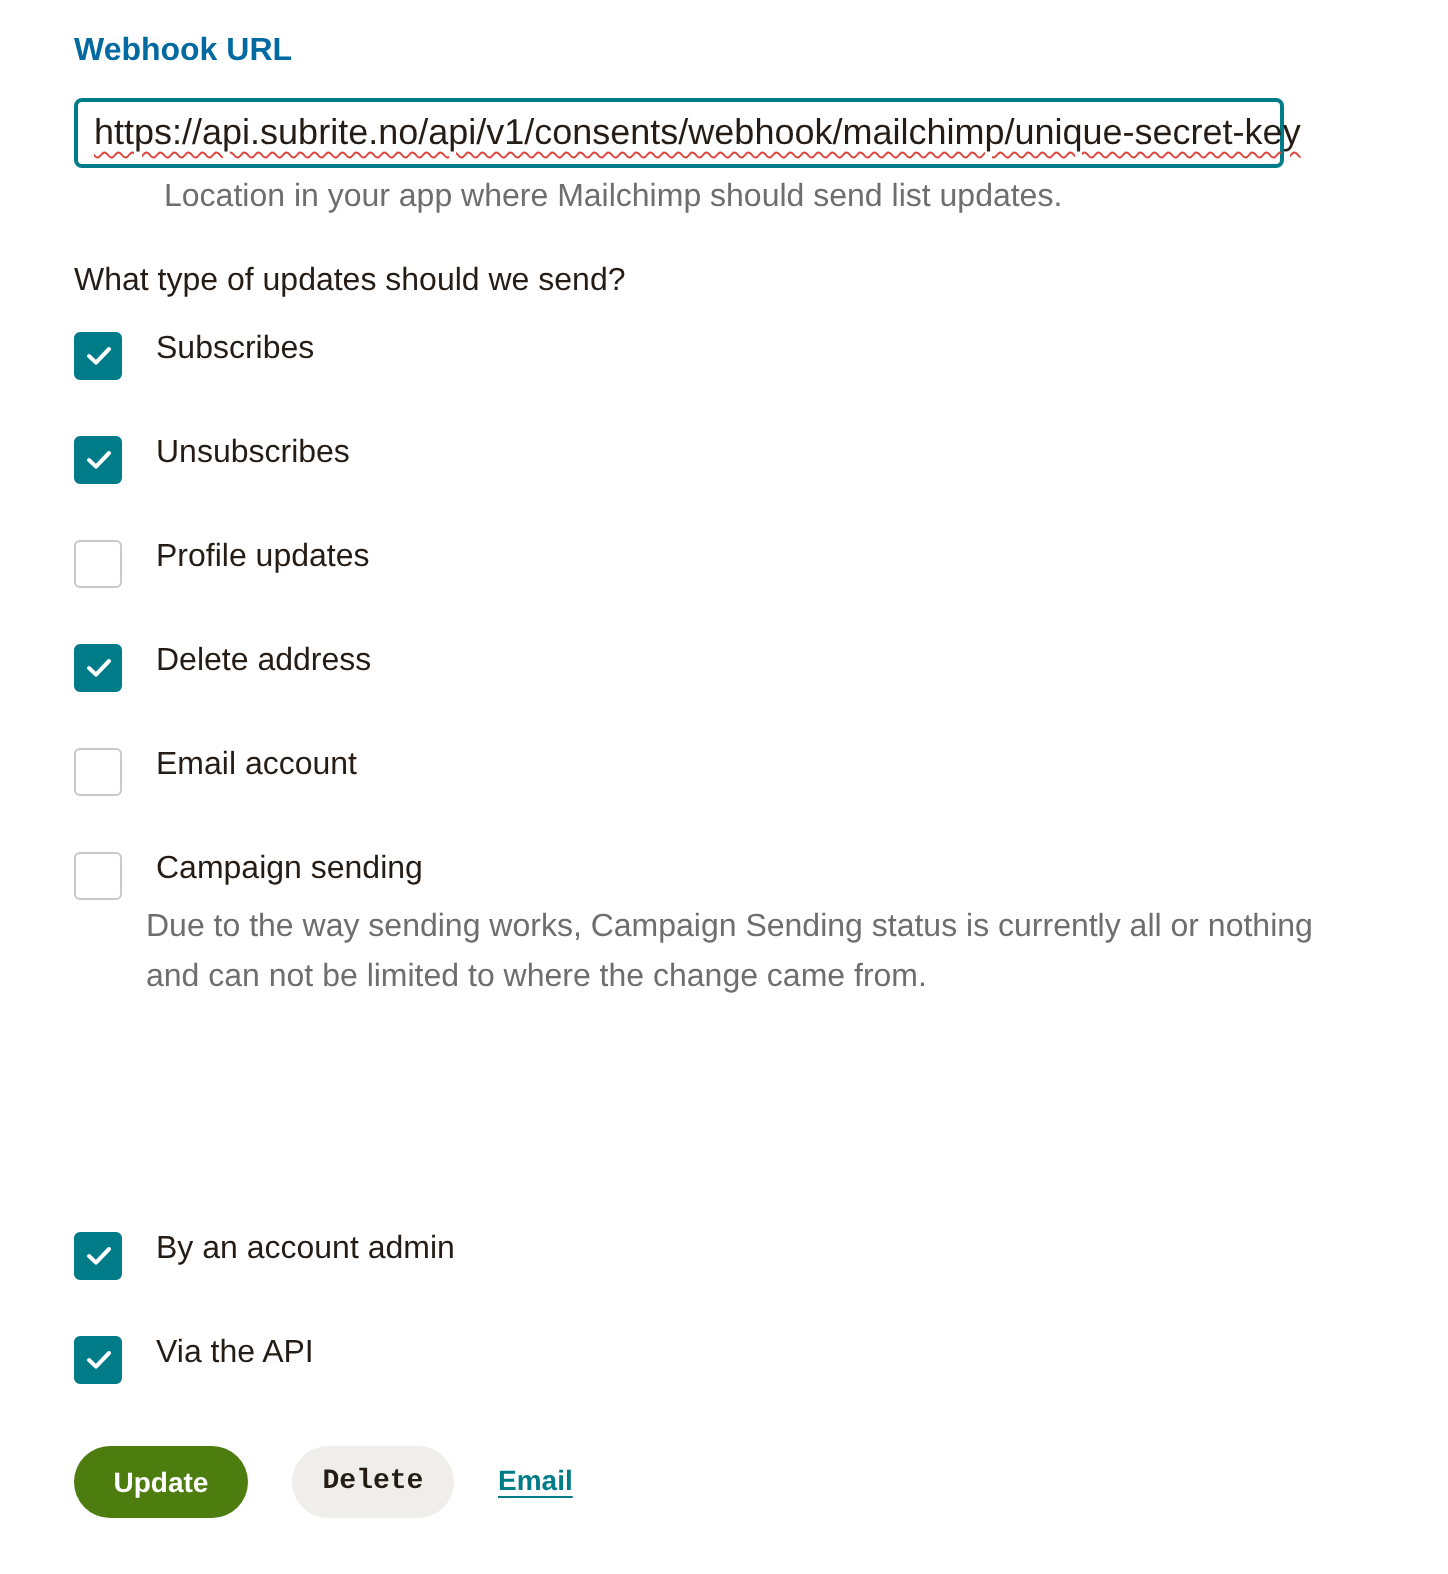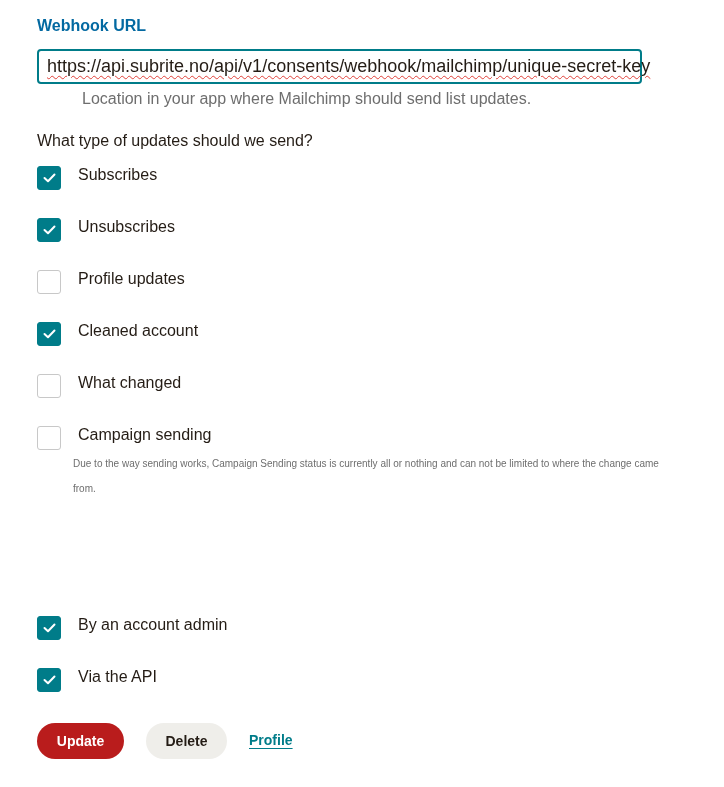--- a/index.html
+++ b/index.html
@@ -54,32 +54,32 @@
     .cb-box.checked { background: #007c89; border-color: #007c89; }
     .cb-box svg { display: none; }
     .cb-box.checked svg { display: block; }
     .cb-label {
       margin-left: 17px; font-size: 16px; color: #241c15;
       position: relative; top: -3px;
     }
 
     .campaign-note {
       position: absolute; left: 73px; top: 451px; width: 600px;
-      font-size: 10px; line-height: 25px; color: #6e6e6e;
+      font-size: 16px; line-height: 25px; color: #6e6e6e;
     }
 
     .btn {
       position: absolute; top: 723px; height: 36px; border-radius: 18px;
       font-size: 14px; font-weight: bold; border: none;
       display: flex; align-items: center; justify-content: center;
       font-family: "Liberation Sans", "DejaVu Sans", sans-serif;
       cursor: pointer;
     }
-    .btn-update { left: 37px; width: 87px; background: #b91c1c; color: #ffffff; text-align: center; }
-    .btn-delete { left: 146px; width: 81px; background: #efeeea; color: #241c15; }
+    .btn-update { left: 37px; width: 87px; background: #4d7c0f; color: #ffffff; text-align: center; }
+    .btn-delete { left: 146px; width: 81px; background: #efeeea; color: #241c15; font-family: Liberation Mono, monospace; }
     .link-cancel {
       position: absolute; left: 249px; top: 732px;
       font-size: 14px; font-weight: bold; color: #007c89;
       text-decoration: underline; text-underline-offset: 3px;
       cursor: pointer;
     }
   </style>
 </head>
 <body>
 
@@ -118,28 +118,28 @@
     </div>
     <span class="cb-label">Profile updates</span>
   </div>
 
   <div class="cb-row" style="top:322px;">
     <div class="cb-box checked">
       <svg width="13" height="10" viewBox="0 0 13 10">
           <path d="M1.5 5 L5 8.3 L11.5 1.5" stroke="#fff" stroke-width="2" fill="none" stroke-linecap="round" stroke-linejoin="round"></path>
         </svg>
     </div>
-    <span class="cb-label">Cleaned account</span>
+    <span class="cb-label">Delete address</span>
   </div>
 
   <div class="cb-row" style="top:374px;">
     <div class="cb-box">
       
     </div>
-    <span class="cb-label">What changed</span>
+    <span class="cb-label">Email account</span>
   </div>
 
   <div class="cb-row" style="top:426px;">
     <div class="cb-box">
       
     </div>
     <span class="cb-label">Campaign sending</span>
   </div>
 
   <div class="campaign-note">Due to the way sending works, Campaign Sending status is currently all or nothing and can not be limited to where the change came from.</div>
@@ -159,15 +159,15 @@
     <div class="cb-box checked">
       <svg width="13" height="10" viewBox="0 0 13 10">
           <path d="M1.5 5 L5 8.3 L11.5 1.5" stroke="#fff" stroke-width="2" fill="none" stroke-linecap="round" stroke-linejoin="round"></path>
         </svg>
     </div>
     <span class="cb-label">Via the API</span>
   </div>
 
   <button class="btn btn-update">Update</button>
   <button class="btn btn-delete">Delete</button>
-  <a class="link-cancel">Profile</a>
+  <a class="link-cancel">Email</a>
 
 </div>
 
 </body></html>

